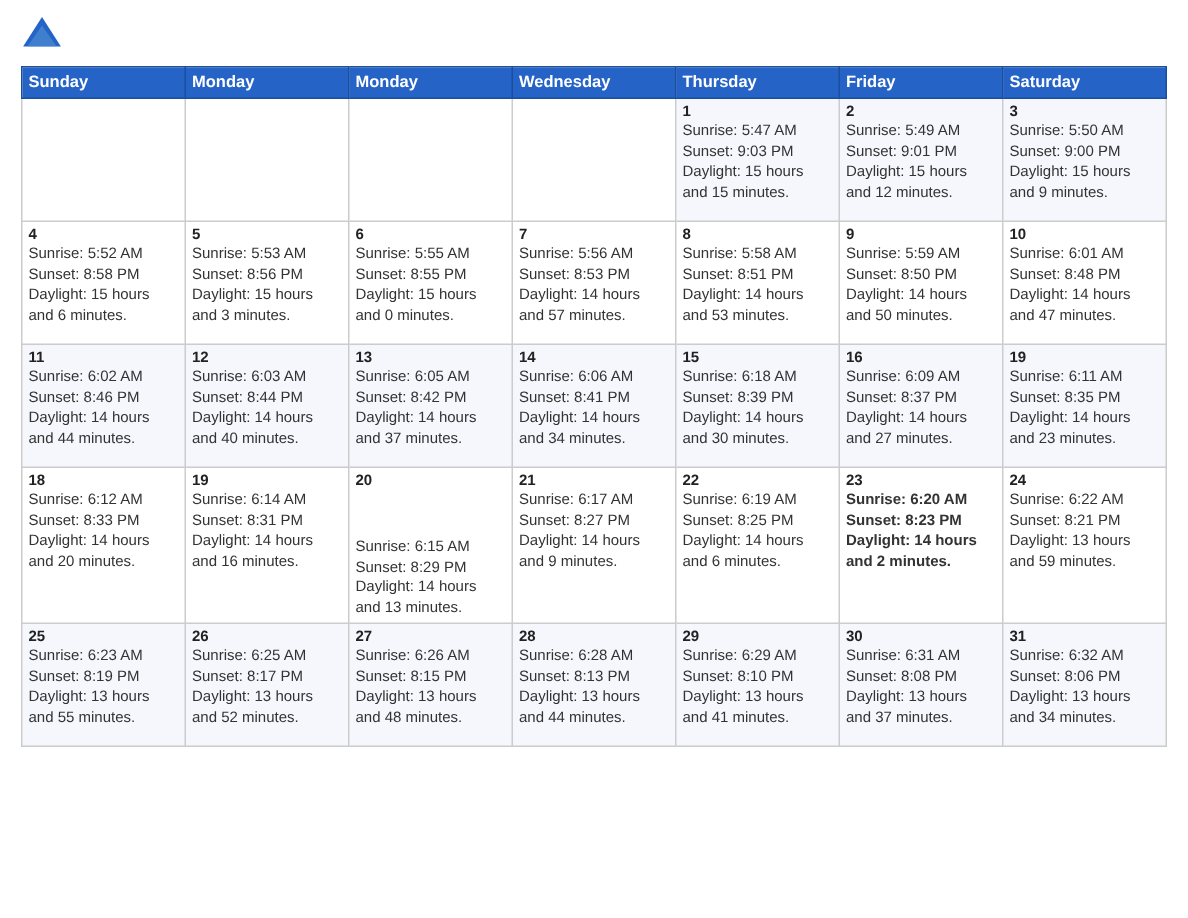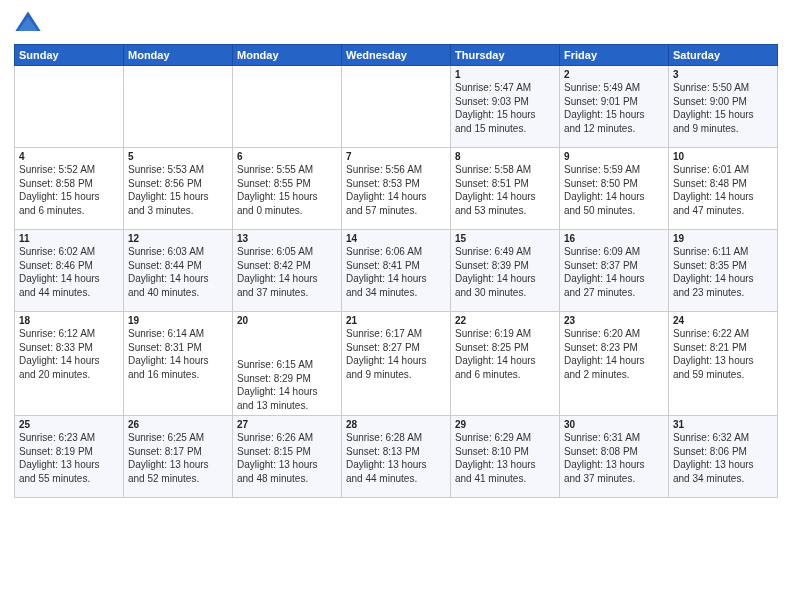--- a/index.html
+++ b/index.html
@@ -235,21 +235,21 @@
           </td>
           <td>
             <span class="day-num">14</span>
             <div class="day-info" style="white-space: pre-line;">Sunrise: 6:06 AM
 Sunset: 8:41 PM
 Daylight: 14 hours
 and 34 minutes.</div>
           </td>
           <td>
             <span class="day-num">15</span>
-            <div class="day-info" style="white-space: pre-line;">Sunrise: 6:49 AM
+            <div class="day-info" style="white-space: pre-line;">Sunrise: 6:18 AM
 Sunset: 8:39 PM
 Daylight: 14 hours
 and 30 minutes.</div>
           </td>
           <td>
             <span class="day-num">16</span>
             <div class="day-info" style="white-space: pre-line;">Sunrise: 6:09 AM
 Sunset: 8:37 PM
 Daylight: 14 hours
 and 27 minutes.</div>
@@ -293,21 +293,21 @@
           </td>
           <td>
             <span class="day-num">22</span>
             <div class="day-info" style="white-space: pre-line;">Sunrise: 6:19 AM
 Sunset: 8:25 PM
 Daylight: 14 hours
 and 6 minutes.</div>
           </td>
           <td>
             <span class="day-num">23</span>
-            <div class="day-info" style="white-space: pre-line;">Sunrise: 6:20 AM
+            <div class="day-info" style="white-space: pre-line; font-weight: bold;">Sunrise: 6:20 AM
 Sunset: 8:23 PM
 Daylight: 14 hours
 and 2 minutes.</div>
           </td>
           <td>
             <span class="day-num">24</span>
             <div class="day-info" style="white-space: pre-line;">Sunrise: 6:22 AM
 Sunset: 8:21 PM
 Daylight: 13 hours
 and 59 minutes.</div>

